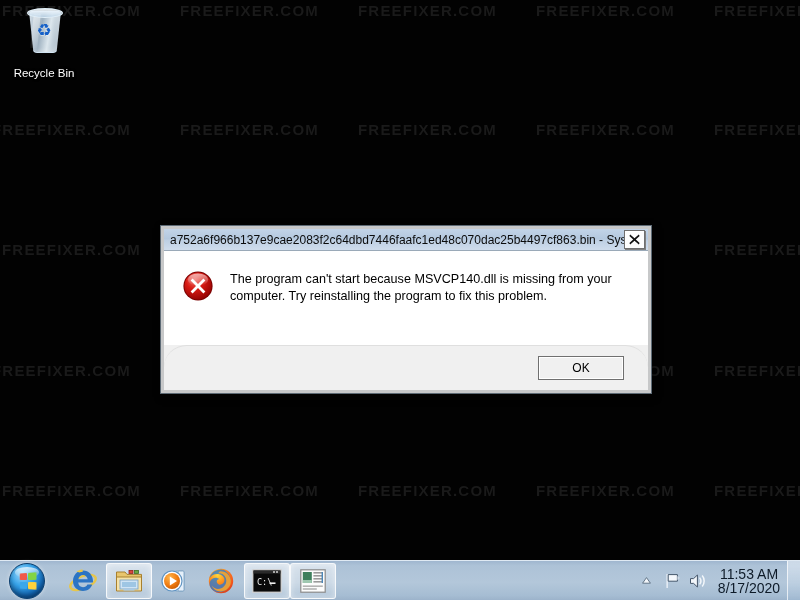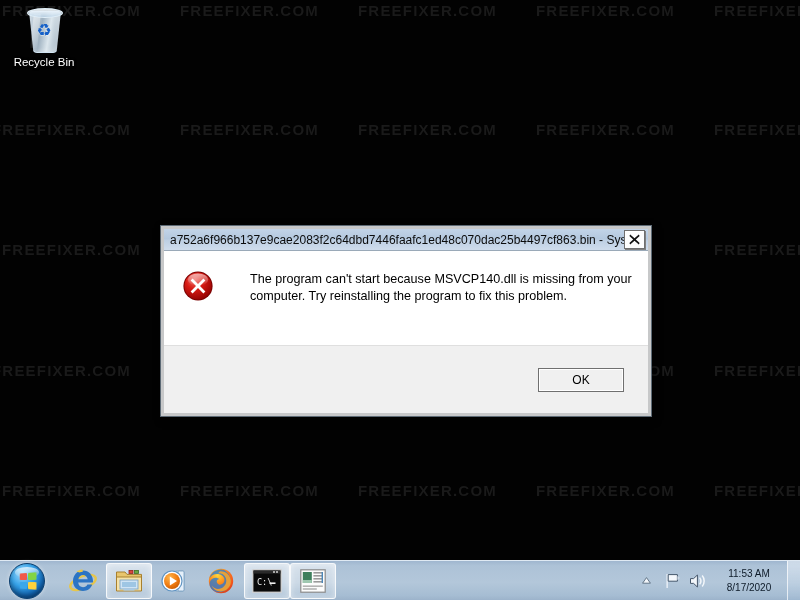--- a/index.html
+++ b/index.html
@@ -85,21 +85,21 @@
     text-shadow: 0 1px 1px rgba(255,255,255,0.5);
   }
   .bin-streak {
     position: absolute;
     left: 10px; top: 8px;
     width: 7px; height: 34px;
     background: linear-gradient(180deg, rgba(255,255,255,0.5), rgba(255,255,255,0.05));
     transform: skewX(-6deg);
   }
   #recycle-bin .label {
-    margin-top: 2px;
+    margin-top: 13px;
     font-size: 11.5px;
     color: #ffffff;
     text-shadow: 1px 1px 2px rgba(0,0,0,0.95), 0 0 3px rgba(0,0,0,0.9);
     line-height: 13px;
   }
 
   
   #dialog {
     position: absolute;
     left: 160px;
@@ -146,45 +146,45 @@
     margin-right: 1px;
   }
   #close-button svg { display: block; }
 
   #dialog-body {
     background: #ffffff;
     padding: 18px 16px 20px 18px;
     display: flex;
     align-items: flex-start;
     min-height: 56px;
-    gap: 20px;
   }
   #error-icon {
     flex: none;
     width: 32px;
     height: 32px;
     margin-right: 16px;
     margin-top: 1px;
   }
   #message {
     font-size: 12.6px;
     color: #000000;
     line-height: 17px;
     padding-top: 2px;
     max-width: 390px;
   }
   #button-panel {
     background: #f0f0f0;
     border-top: 1px solid #dfdfdf;
-    height: 68px;
+    height: 45px;
     display: flex;
     align-items: center;
     justify-content: flex-end;
     padding-right: 24px;
     box-sizing: border-box;
+    border-radius: 23px;
   }
   #ok-button {
     width: 86px;
     height: 24px;
     background: #f0f0f0;
     border: 1px solid #707070;
     box-shadow: inset 0 0 0 1px #ffffff;
     font-family: "Liberation Sans", sans-serif;
     font-size: 12px;
     color: #000000;
@@ -282,21 +282,21 @@
     flex: none;
   }
   .tray-icon {
     width: 18px; height: 20px;
     display: flex; align-items: center; justify-content: center;
     cursor: pointer;
   }
   #clock {
     width: 64px;
     text-align: center;
-    font-size: 10px;
+    font-size: 14px;
     color: #0d1a28;
     line-height: 14px;
     cursor: pointer;
     padding: 0 2px;
   }
   #show-desktop {
     width: 12px;
     height: 100%;
     background: linear-gradient(180deg, rgba(240,246,252,0.55), rgba(160,186,212,0.5));
     border-left: 1px solid rgba(255,255,255,0.7);

